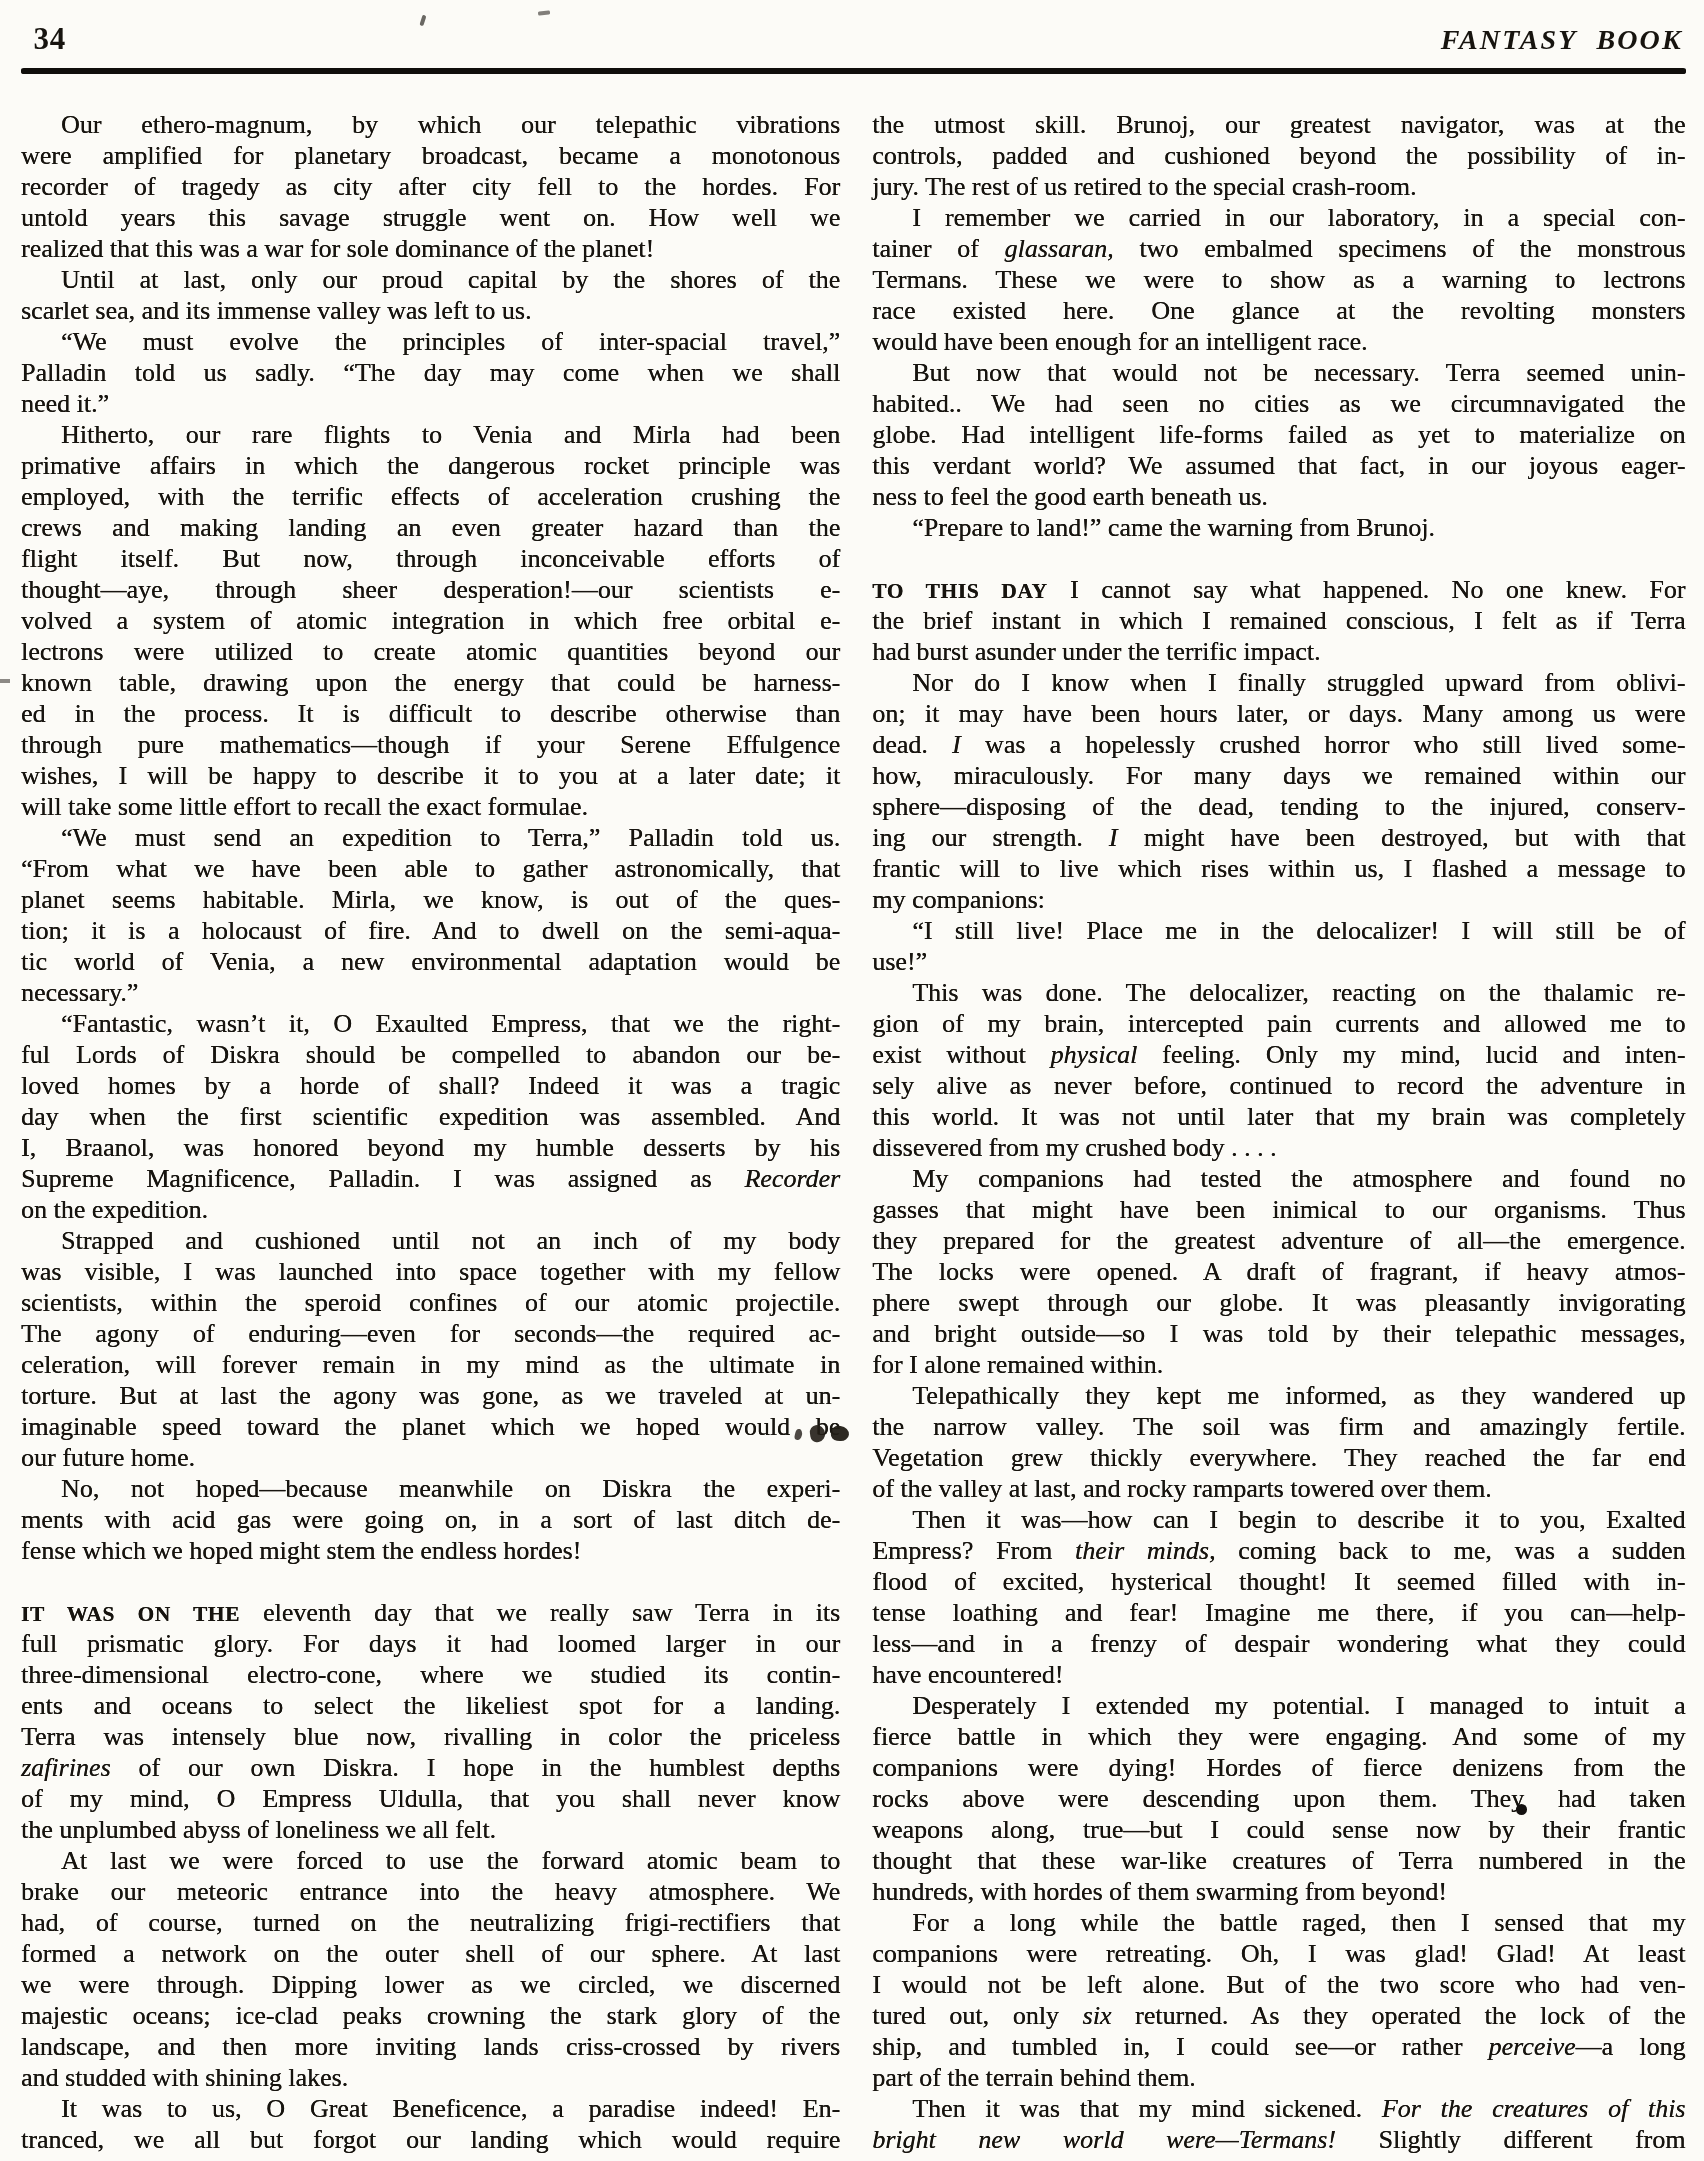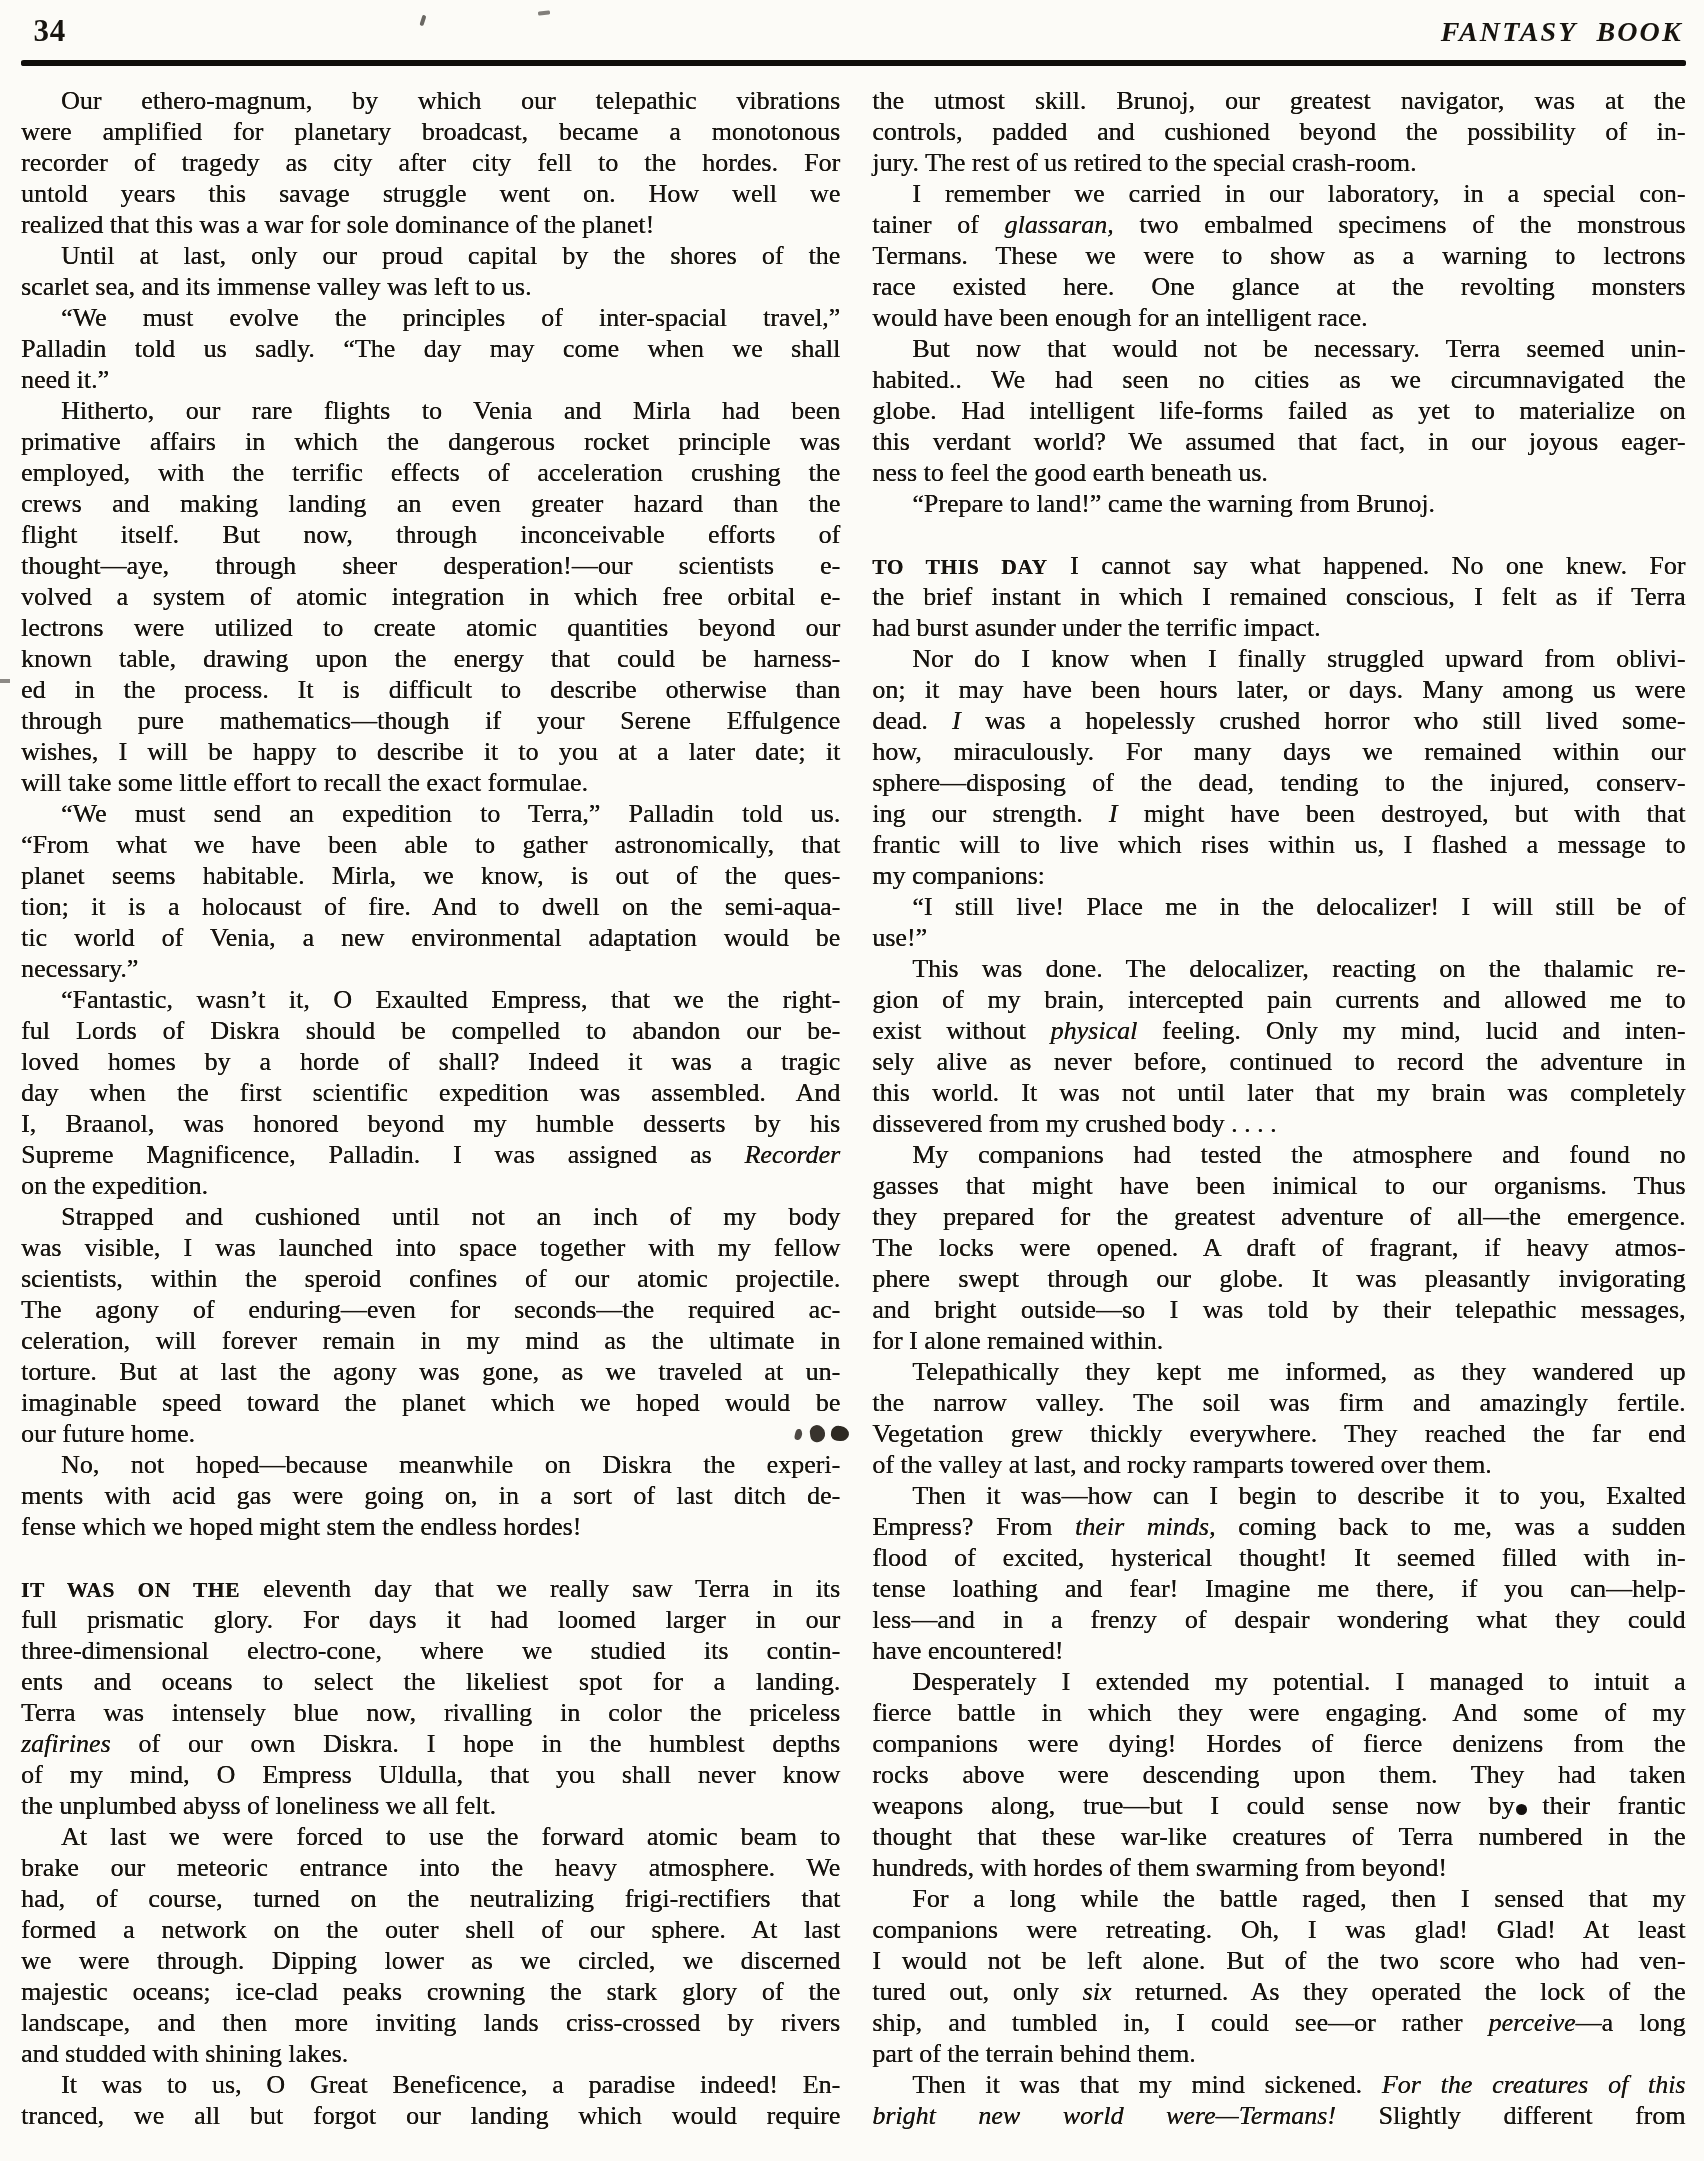--- a/index.html
+++ b/index.html
@@ -8,34 +8,34 @@
     width:1705px;height:2161px;
     background:#fcfbf7;
     color:#17140f;
     font-family:"Liberation Serif", serif;
     position:relative;
     overflow:hidden;
   }
   .page{position:absolute;inset:0;padding:0 19.5px 0 21px;box-sizing:border-box;}
   header{
     display:flex;justify-content:space-between;align-items:baseline;
-    padding-top:13px;height:43px;
+    padding-top:21px;height:43px;
   }
   .pagenum{
     font-size:31px;font-weight:700;letter-spacing:0.7px;padding-left:12.5px;
   }
   .mag{
     font-size:28px;font-style:italic;font-weight:700;
     letter-spacing:2.1px;word-spacing:11px;padding-right:2.8px;
   }
   .rule{
     height:6.3px;background:#100e0b;margin-top:3.5px;border-radius:2.8px/2.1px;
   }
   .cols{
-    display:flex;gap:32px;margin-top:19px;
+    display:flex;gap:32px;margin-top:35px;
   }
   .col{
     width:827px;
     font-size:26px;
     text-shadow:0.2px 0 0 currentColor;
   }
   #col-right{width:821px;}
   .line{
     height:31px;line-height:31px;
     text-align:justify;text-align-last:justify;

